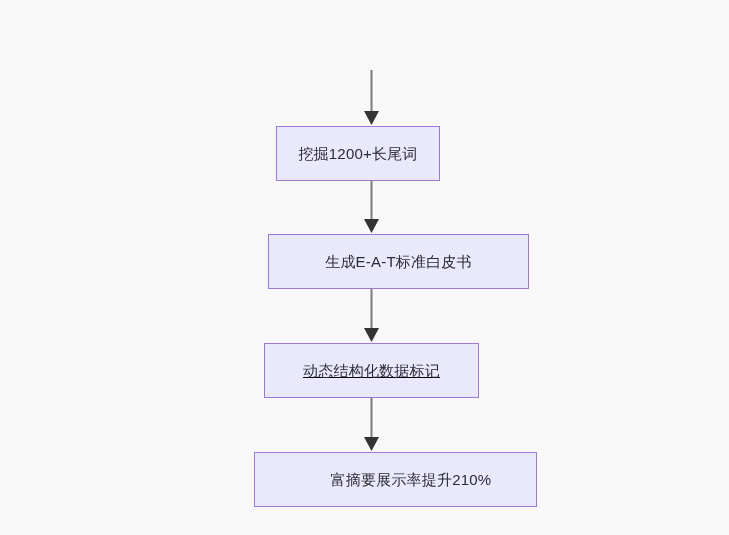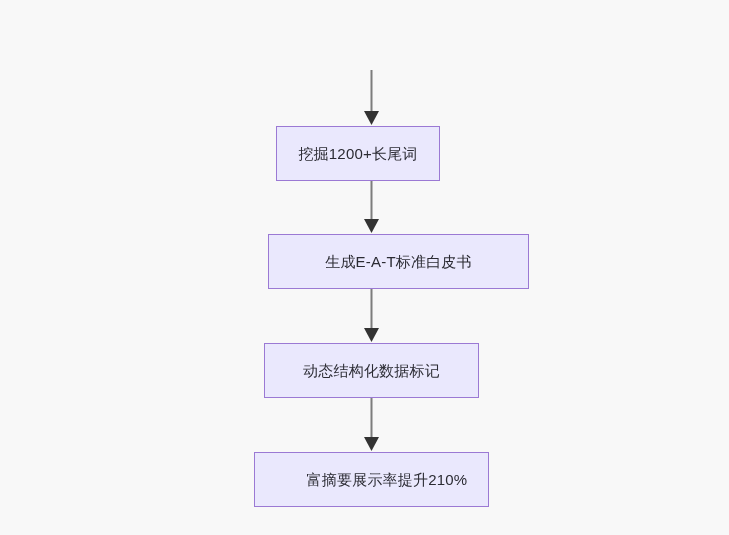--- a/index.html
+++ b/index.html
@@ -83,21 +83,21 @@
 
 
   <div class="node" id="node-n2" style="left: 276px; top: 126px; width: 164px;">
     <span class="node-label">挖掘1200+长尾词</span>
   </div>
 
   <div class="node" id="node-n3" style="left: 268px; top: 234px; width: 261px;">
     <span class="node-label">生成E-A-T标准白皮书</span>
   </div>
 
-  <div class="node" id="node-n4" style="left: 264px; top: 343px; width: 215px;">
+  <div class="node" id="node-n4" style="left: 264px; top: 343px; width: 215px; text-decoration: underline;">
     <span class="node-label">动态结构化数据标记</span>
   </div>
 
-  <div class="node" id="node-n5" style="left: 254px; top: 452px; width: 235px; padding-left: 31px;">
+  <div class="node" id="node-n5" style="left: 254px; top: 452px; width: 283px; padding-left: 31px;">
     <span class="node-label">富摘要展示率提升210%</span>
   </div>
 
 </div>
 
 </body></html>

